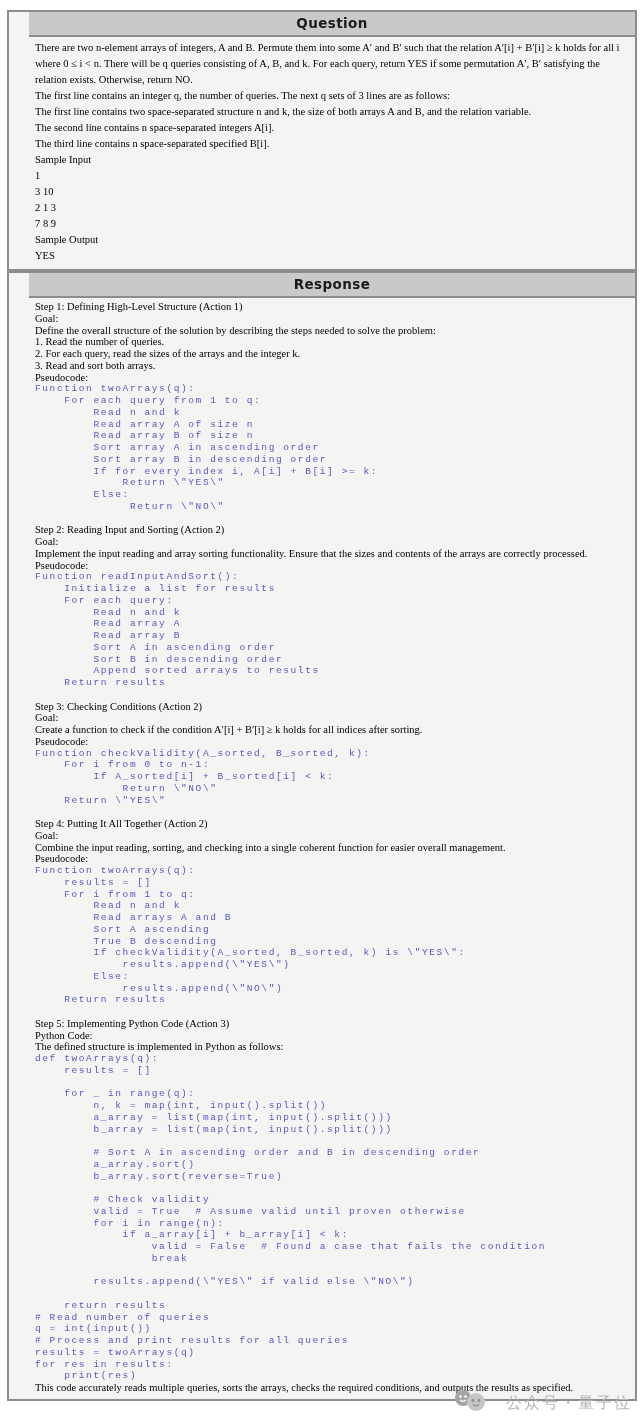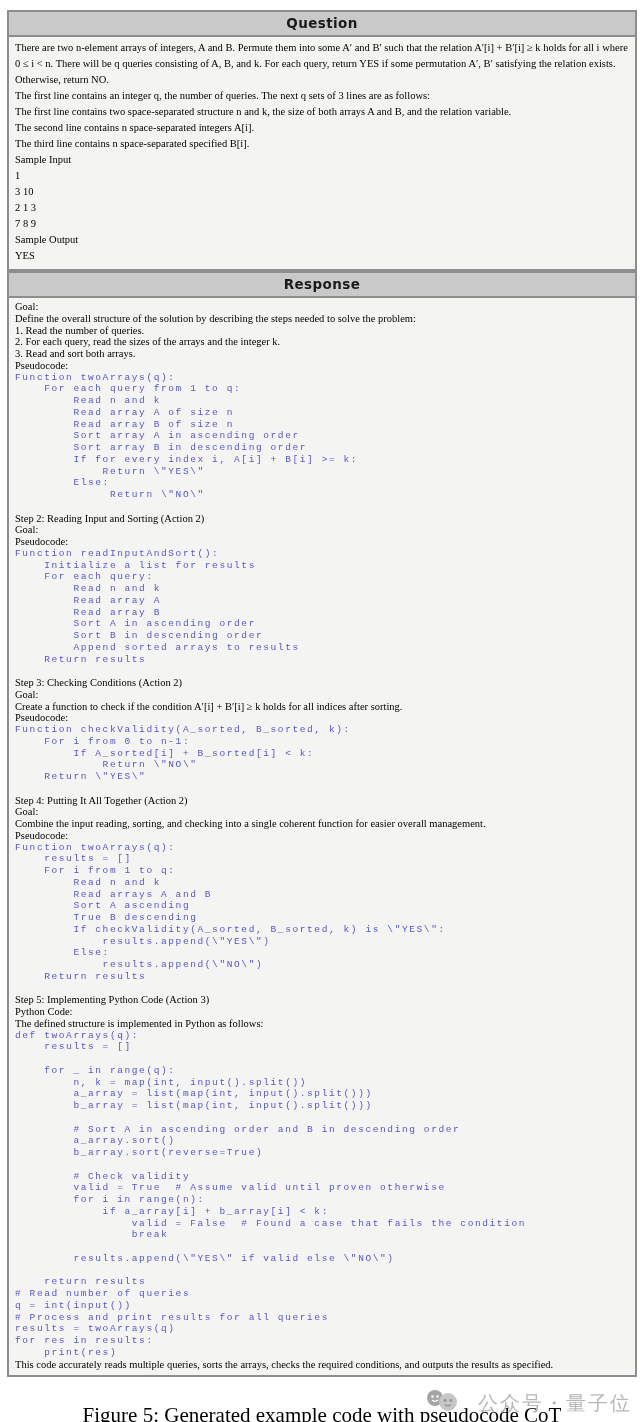--- a/index.html
+++ b/index.html
@@ -10,20 +10,21 @@
     height: 1422px;
     overflow: hidden;
     font-family: "Liberation Serif", serif;
   }
   .page { position: relative; width: 644px; height: 1422px; }
 
   .panel {
     margin: 0 7px;
     border: 2px solid #8d8d8d;
     background: #f4f4f2;
+    padding-left: 20px;
   }
   .panel.first { margin-top: 10px; }
 
   .panel-header {
     background: #c9c9c9;
     border-bottom: 2px solid #8d8d8d;
     text-align: center;
     font-family: "DejaVu Sans", sans-serif;
     font-weight: bold;
     font-size: 13.5px;
@@ -60,21 +61,21 @@
 
   .watermark {
     position: absolute;
     right: 12px;
     top: 1379px;
     display: flex;
     align-items: center;
     gap: 19px;
     color: #b6b6b6;
     font-family: "DejaVu Sans", sans-serif;
-    font-size: 20px;
+    font-size: 16px;
     letter-spacing: 2px;
     pointer-events: none;
     justify-content: flex-end;
   }
   .watermark .logo { flex: 0 0 auto; }
 </style>
 </head>
 <body>
 
 <div class="page">
@@ -97,40 +98,42 @@
         <div class="line text">Sample Output</div>
         <div class="line text">YES</div>
       </div>
   </section>
 
   <section class="panel">
     <div class="panel-header">
       <span>Response</span>
     </div>
     <div class="panel-body r-body" id="response-body">
+        <div class="line text">Step 1: Defining High-Level Structure (Action 1)</div>
         <div class="line text">Goal:</div>
         <div class="line text">Define the overall structure of the solution by describing the steps needed to solve the problem:</div>
         <div class="line text">1. Read the number of queries.</div>
         <div class="line text">2. For each query, read the sizes of the arrays and the integer k.</div>
         <div class="line text">3. Read and sort both arrays.</div>
         <div class="line text">Pseudocode:</div>
         <div class="line code">Function twoArrays(q):</div>
         <div class="line code">    For each query from 1 to q:</div>
         <div class="line code">        Read n and k</div>
         <div class="line code">        Read array A of size n</div>
         <div class="line code">        Read array B of size n</div>
         <div class="line code">        Sort array A in ascending order</div>
         <div class="line code">        Sort array B in descending order</div>
         <div class="line code">        If for every index i, A[i] + B[i] &gt;= k:</div>
         <div class="line code">            Return \"YES\"</div>
         <div class="line code">        Else:</div>
         <div class="line code">             Return \"NO\"</div>
         <div class="line code">&nbsp;</div>
         <div class="line text">Step 2: Reading Input and Sorting (Action 2)</div>
         <div class="line text">Goal:</div>
+        <div class="line text">Implement the input reading and array sorting functionality. Ensure that the sizes and contents of the arrays are correctly processed.</div>
         <div class="line text">Pseudocode:</div>
         <div class="line code">Function readInputAndSort():</div>
         <div class="line code">    Initialize a list for results</div>
         <div class="line code">    For each query:</div>
         <div class="line code">        Read n and k</div>
         <div class="line code">        Read array A</div>
         <div class="line code">        Read array B</div>
         <div class="line code">        Sort A in ascending order</div>
         <div class="line code">        Sort B in descending order</div>
         <div class="line code">        Append sorted arrays to results</div>

